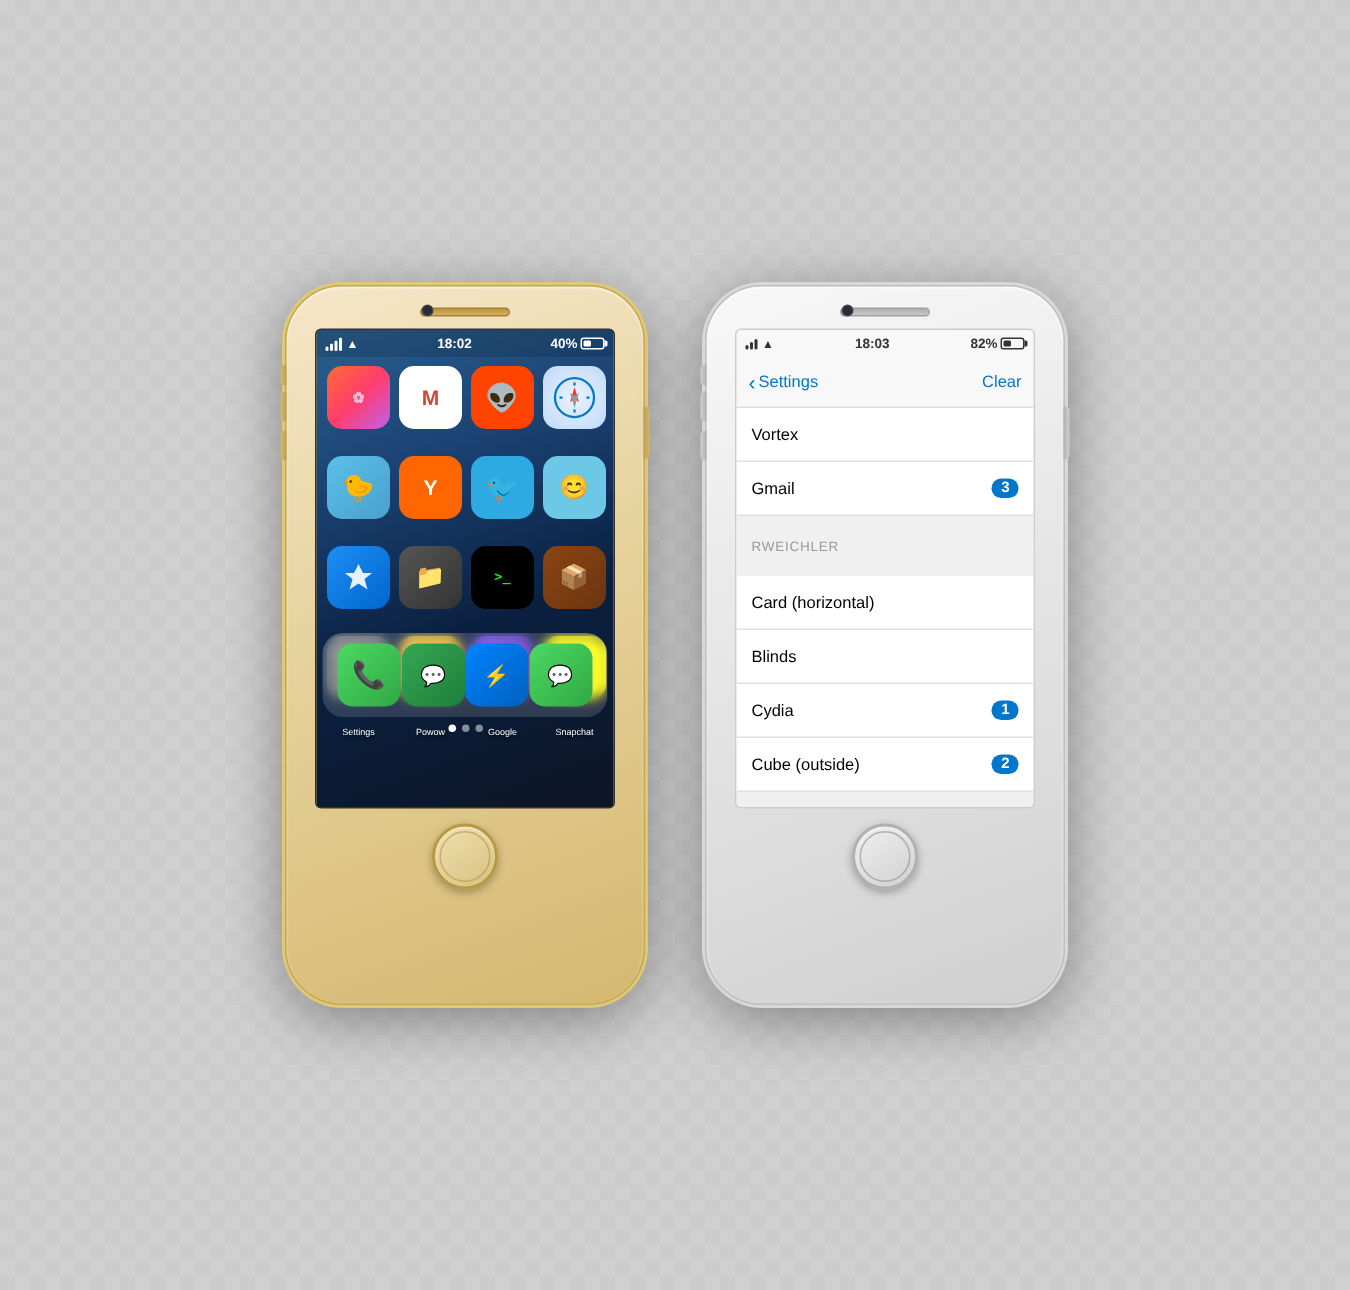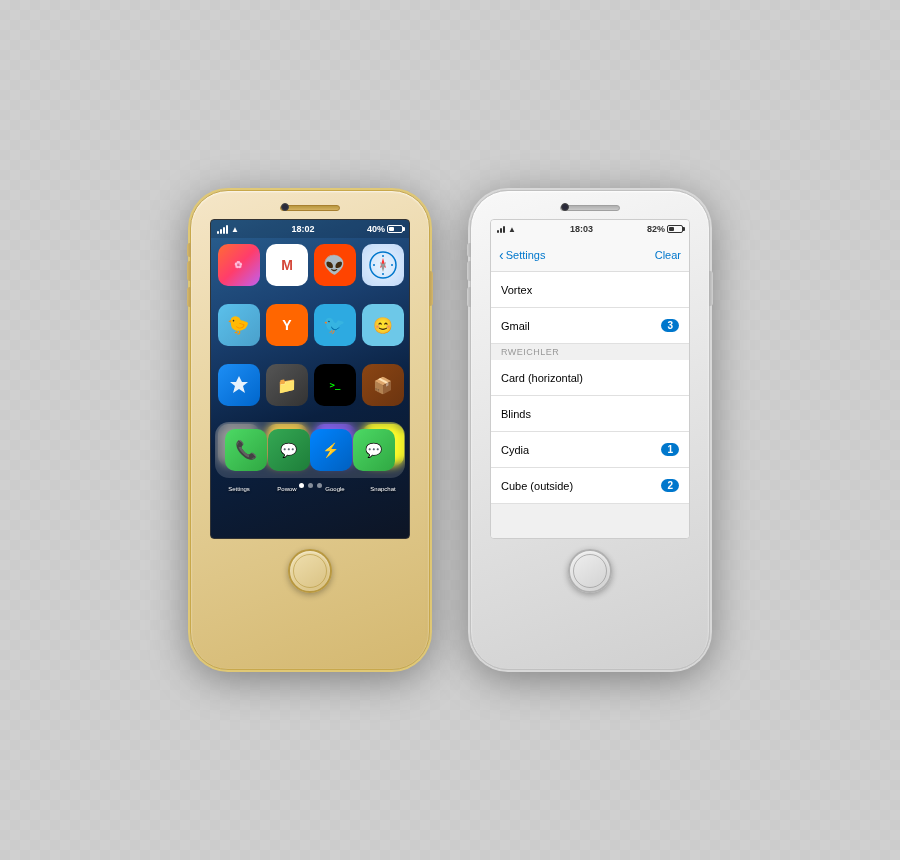--- a/index.html
+++ b/index.html
@@ -391,21 +391,21 @@
     .list-item-badge {
       background: #0077cc;
       color: #fff;
       border-radius: 10px;
       padding: 1px 6px;
       font-size: 10px;
       font-weight: 600;
     }
 
     .section-header {
-      height: 16px;
+      height: 40px;
       display: flex;
       align-items: center;
       padding: 0 10px;
       background: #f0f0f0;
     }
 
     .section-header-text {
       font-size: 9px;
       color: #999;
       letter-spacing: 0.5px;

